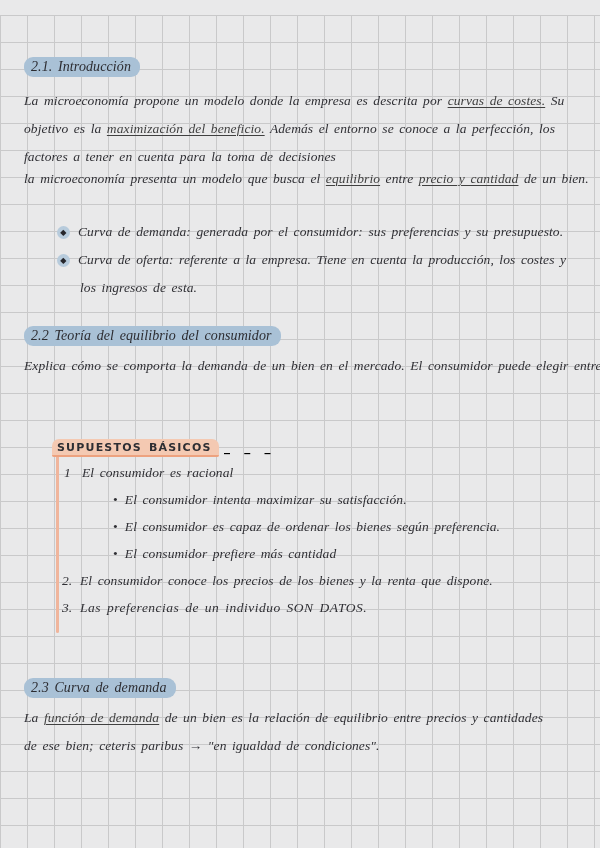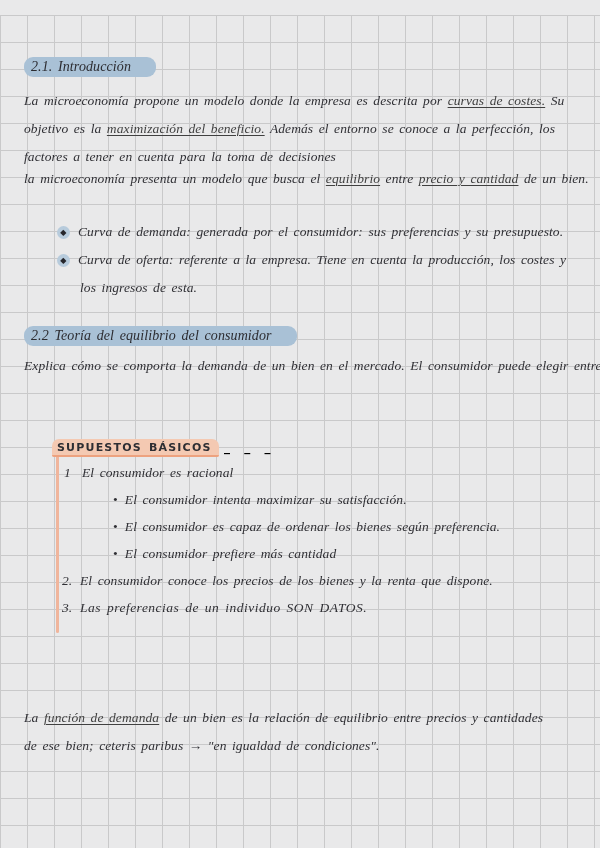--- a/index.html
+++ b/index.html
@@ -25,21 +25,21 @@
     white-space:nowrap;
     font-size:13.5px;
     line-height:19px;
     letter-spacing:.1px;
     word-spacing:2px;
   }
   .blue{ color:#404040; text-decoration:underline; text-decoration-thickness:1px; text-underline-offset:2px; }
   .hl-blue{
     background:#a9c1d6;
     border-radius:9px;
-    padding:2px 25px 3px 7px;
+    padding:2px 9px 3px 7px;
     color:#2c2c31;
   }
   .heading{ font-size:14px; }
   .sup-title{
     font-family:"DejaVu Sans", sans-serif;
     font-style:normal;
     font-size:11px;
     letter-spacing:1.2px;
     font-weight:bold;
     color:#2e2e33;
@@ -140,19 +140,22 @@
   <div class="line" style="top:517px;left:113px">
     <span class="subdot">•</span><span>El consumidor es capaz de ordenar los bienes según preferencia.</span>
   </div>
   <div class="line" style="top:571px;left:62px">
     <span class="num">2.</span><span>El consumidor conoce los precios de los bienes y la renta que dispone.</span>
   </div>
   <div class="line" style="top:598px;left:62px">
     <span class="num">3.</span><span class="caps">Las preferencias de un individuo SON DATOS.</span>
   </div>
 
+  <div class="line heading" style="top:678px;left:24px">
+    <span class="hl-blue">2.3  Curva de demanda</span>
+  </div>
   <div class="line" style="top:708px;left:24px">
     <span>La </span><span class="blue">función de demanda</span><span> de un bien es la relación de equilibrio entre precios y cantidades</span>
   </div>
   <div class="line" style="top:736px;left:24px">
     <span>de ese bien; ceteris paribus  </span><span>→</span><span>  "en igualdad de condiciones".</span>
   </div>
 </div>
 
 </body></html>

